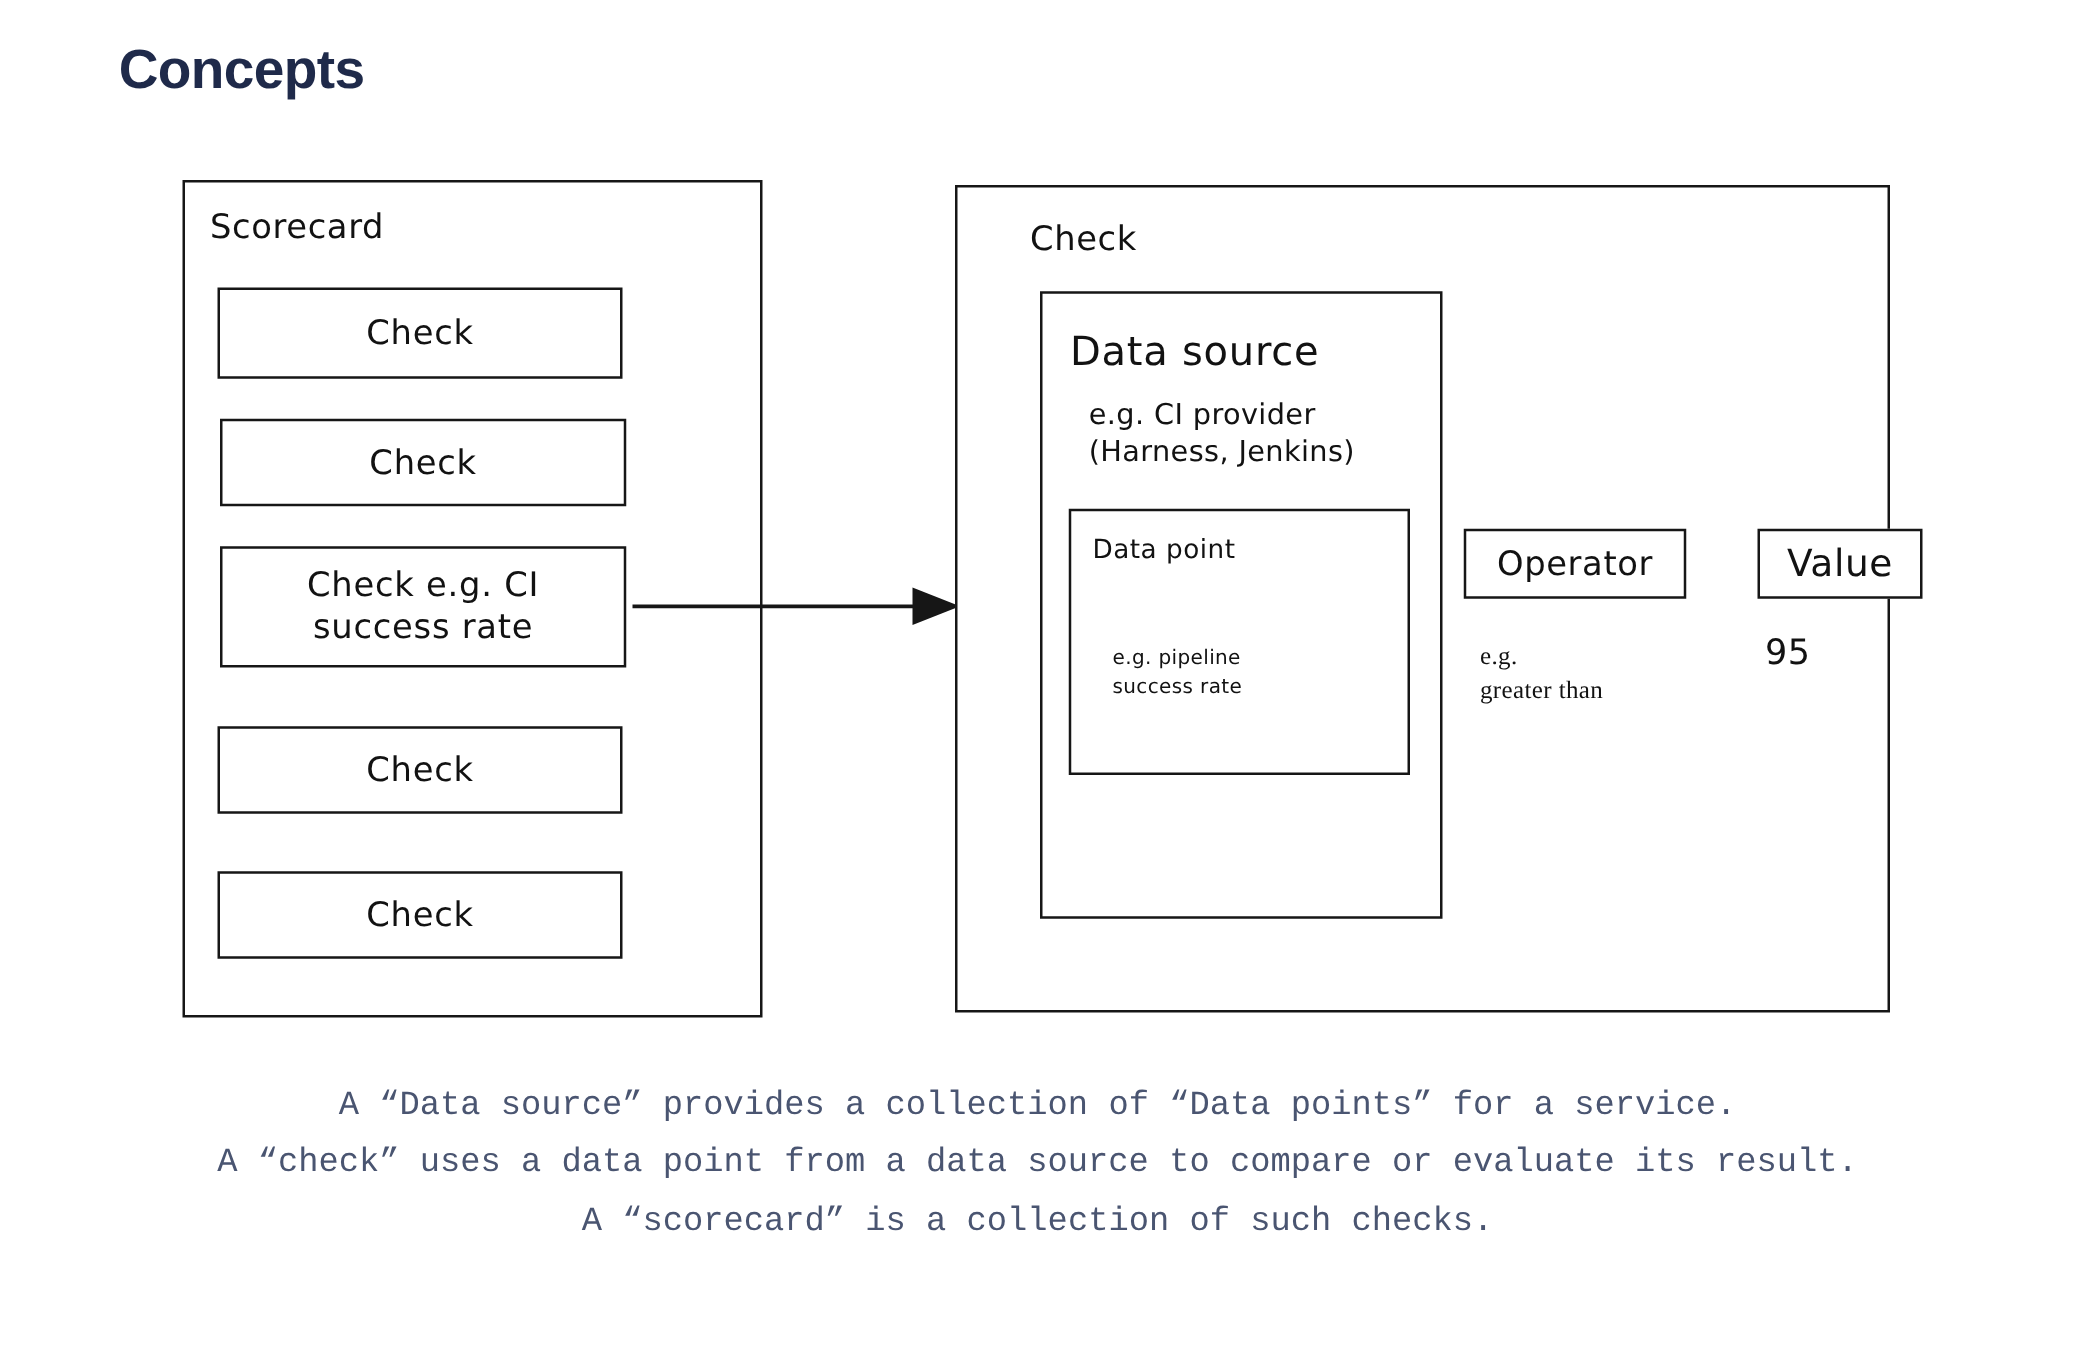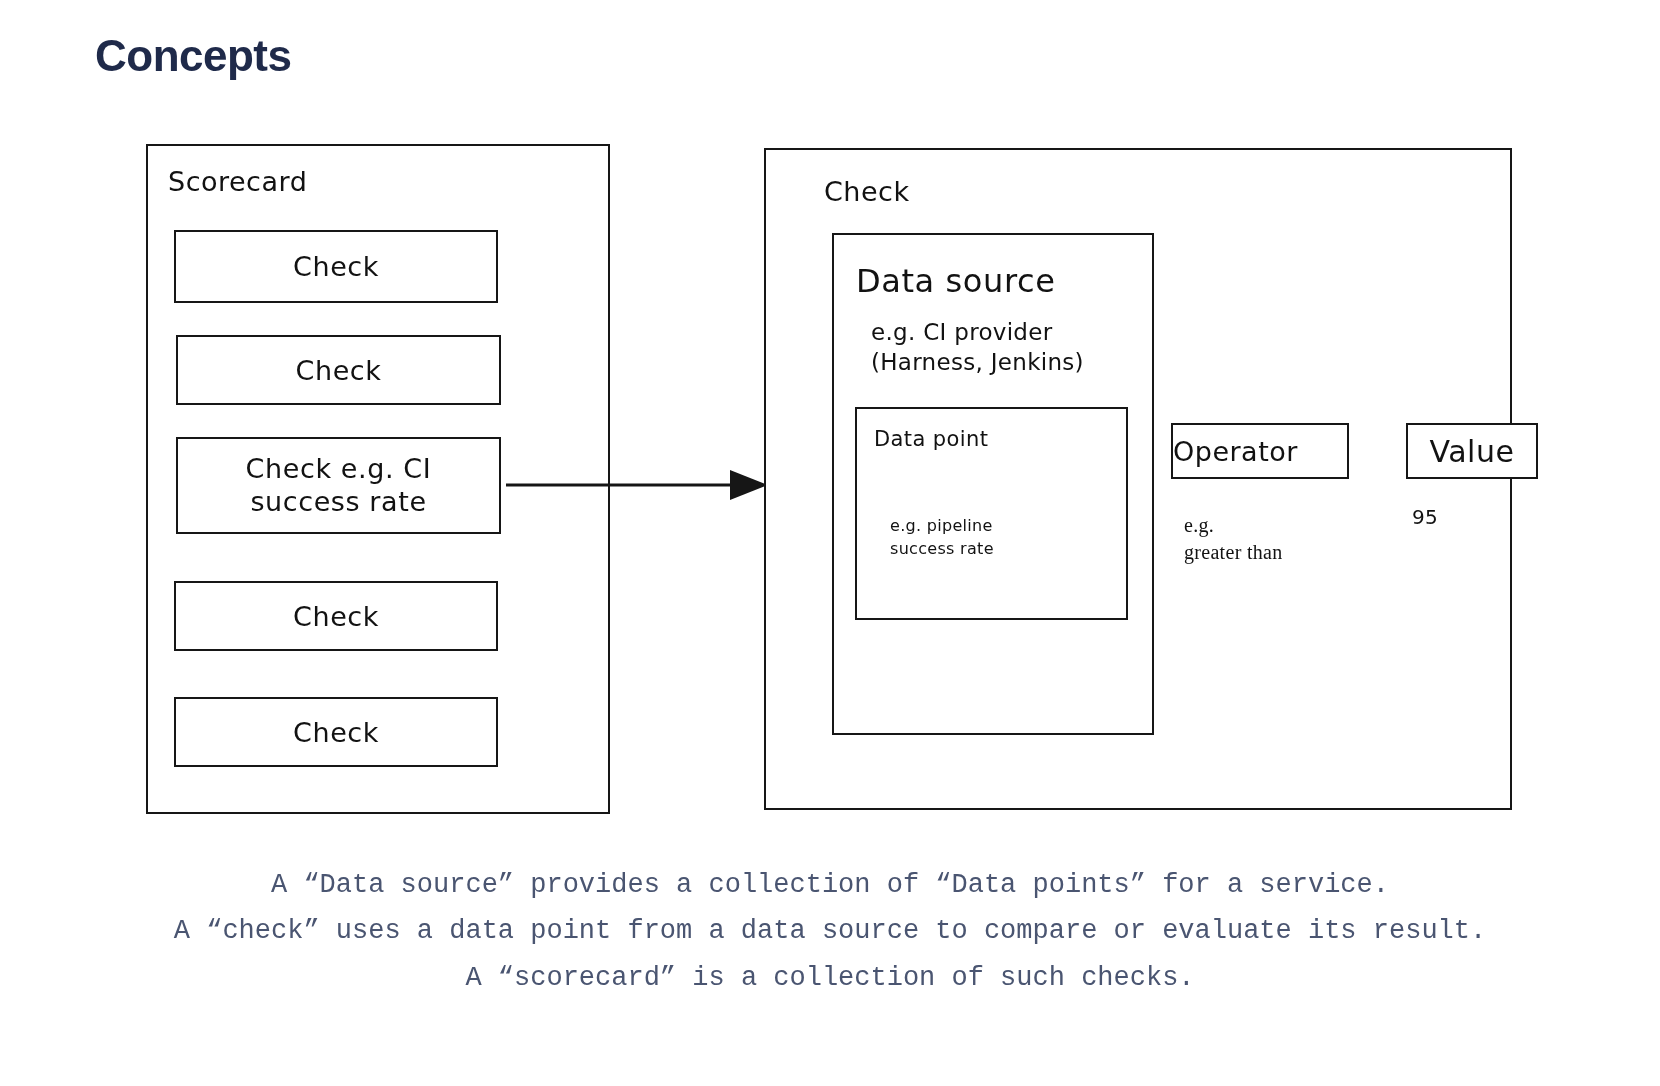--- a/index.html
+++ b/index.html
@@ -158,20 +158,21 @@
     letter-spacing: 0.3px;
   }
 
   #operator-box {
     left: 1155px;
     top: 423px;
     width: 178px;
     height: 56px;
     display: flex;
     align-items: center;
+    justify-content: center;
     font-size: 27px;
     letter-spacing: 0.5px;
   }
   #operator-note {
     position: absolute;
     left: 1168px;
     top: 512px;
     font-size: 20px;
     line-height: 1.35;
     letter-spacing: 0.3px;
@@ -187,21 +188,21 @@
     align-items: center;
     justify-content: center;
     font-size: 30px;
     letter-spacing: 0.5px;
     margin-left: 36px;
   }
   #value-note {
     position: absolute;
     left: 1396px;
     top: 505px;
-    font-size: 20px;
+    font-size: 28px;
     letter-spacing: 0.3px;
   }
 
   .note-line { display: block; }
 
   
   #caption {
     position: absolute;
     left: 0;
     top: 862px;

